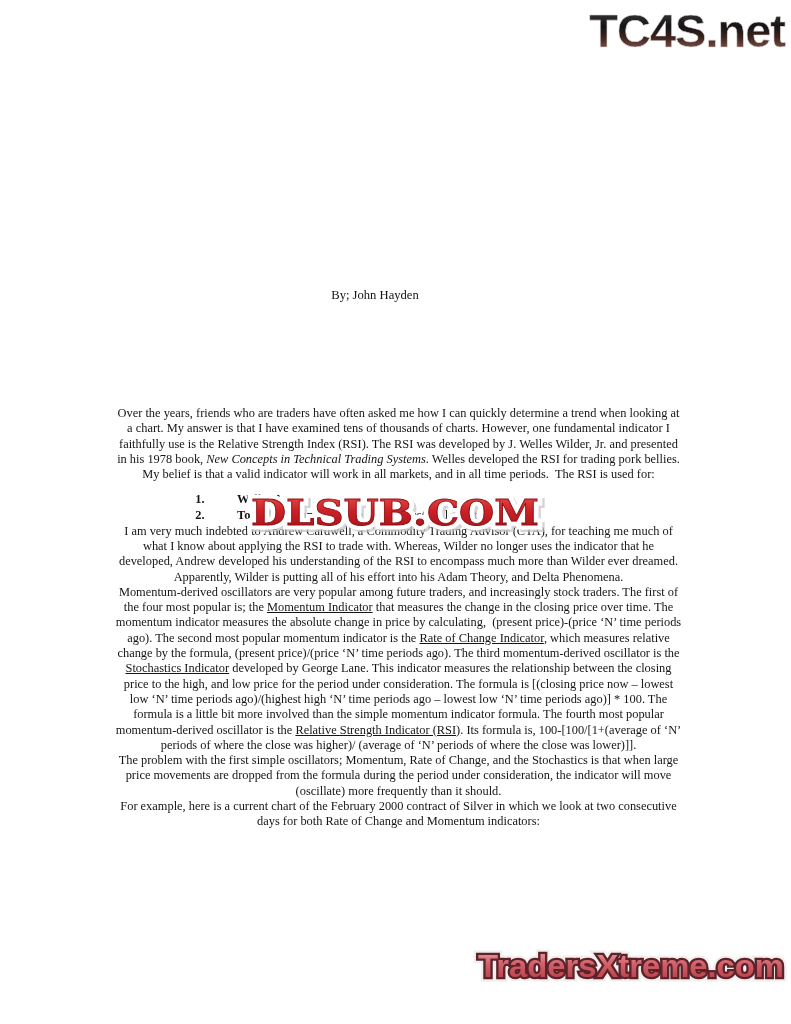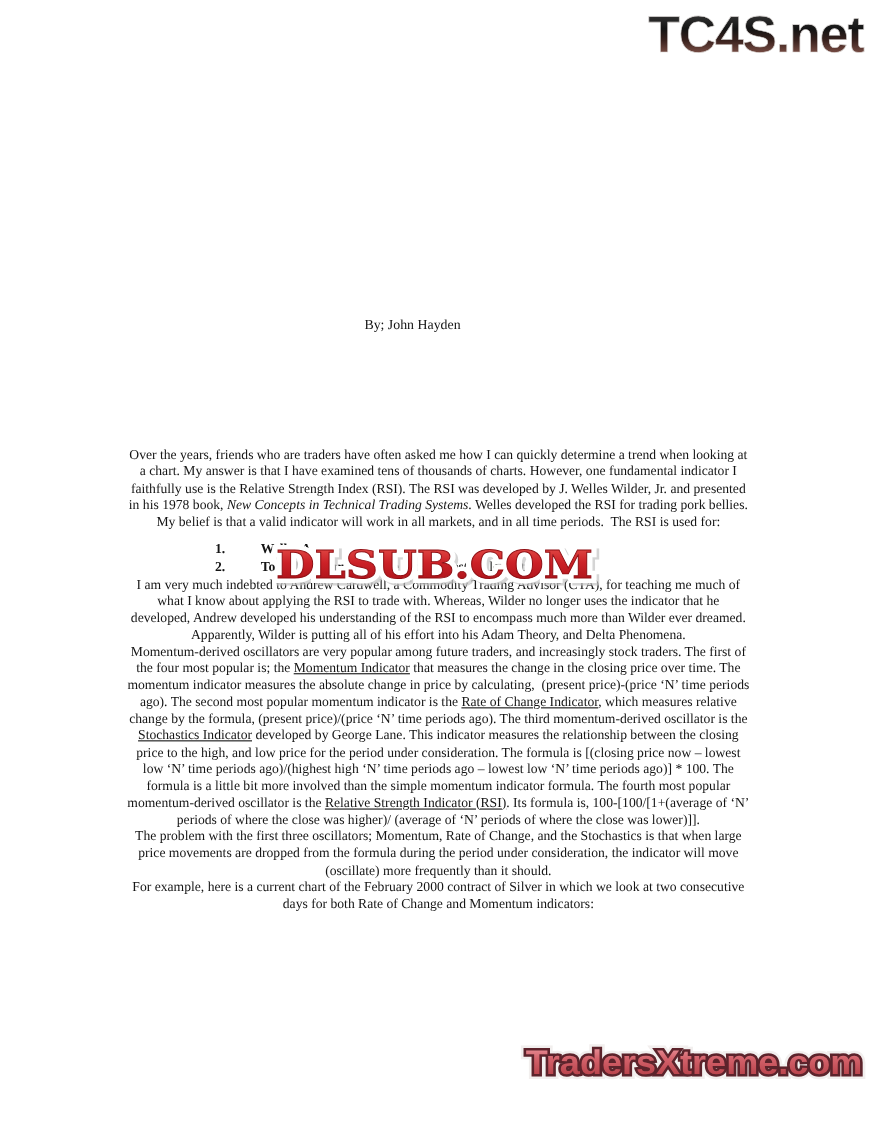--- a/index.html
+++ b/index.html
@@ -86,21 +86,21 @@
         <span class="list-num">2.</span>
         <span class="list-label">To Help Technical Price Objectives</span>
         <span class="list-note"> (not lowest here)</span>
       </div>
     </div>
 
     <p class="p2"><span>I am very much indebted to Andrew Cardwell, a Commodity Trading Advisor (CTA), for teaching me much of what I know about applying the RSI to trade with. Whereas, Wilder no longer uses the indicator that he developed, Andrew developed his understanding of the RSI to encompass much more than Wilder ever dreamed. Apparently, Wilder is putting all of his effort into his Adam Theory, and Delta Phenomena.</span></p>
 
     <p class="p3"><span>Momentum-derived oscillators are very popular among future traders, and increasingly stock traders. The first of the four most popular is; the </span><span class="u">Momentum Indicator</span><span> that measures the change in the closing price over time. The momentum indicator measures the absolute change in price by calculating,&nbsp; (present price)-(price ‘N’ time periods ago). The second most popular momentum indicator is the </span><span class="u">Rate of Change Indicator</span><span>, which measures relative change by the formula, (present price)/(price ‘N’ time periods ago). The third momentum-derived oscillator is the </span><span class="u">Stochastics Indicator</span><span> developed by George Lane. This indicator measures the relationship between the closing price to the high, and low price for the period under consideration. The formula is [(closing price now – lowest low ‘N’ time periods ago)/(highest high ‘N’ time periods ago – lowest low ‘N’ time periods ago)] * 100. The formula is a little bit more involved than the simple momentum indicator formula. The fourth most popular momentum-derived oscillator is the </span><span class="u">Relative Strength Indicator (RSI)</span><span>. Its formula is, 100-[100/[1+(average of ‘N’ periods of where the close was higher)/ (average of ‘N’ periods of where the close was lower)]].</span></p>
 
-    <p class="p4"><span>The problem with the first three oscillators; Momentum, Rate of Change, and the Stochastics is that when large price movements are dropped from the formula during the period under consideration, the indicator will move (oscillate) more frequently than it should.</span></p>
+    <p class="p4"><span>The problem with the first simple oscillators; Momentum, Rate of Change, and the Stochastics is that when large price movements are dropped from the formula during the period under consideration, the indicator will move (oscillate) more frequently than it should.</span></p>
 
     <p class="p5"><span>For example, here is a current chart of the February 2000 contract of Silver in which we look at two consecutive days for both Rate of Change and Momentum indicators:</span></p>
 
   </div>
 
   <div class="watermark">
     <svg width="304" height="48" viewBox="0 0 304 48">
       <defs>
         <linearGradient id="dlg" x1="0" y1="0" x2="0" y2="1">
           <stop offset="0" stop-color="#e8564f"></stop>

